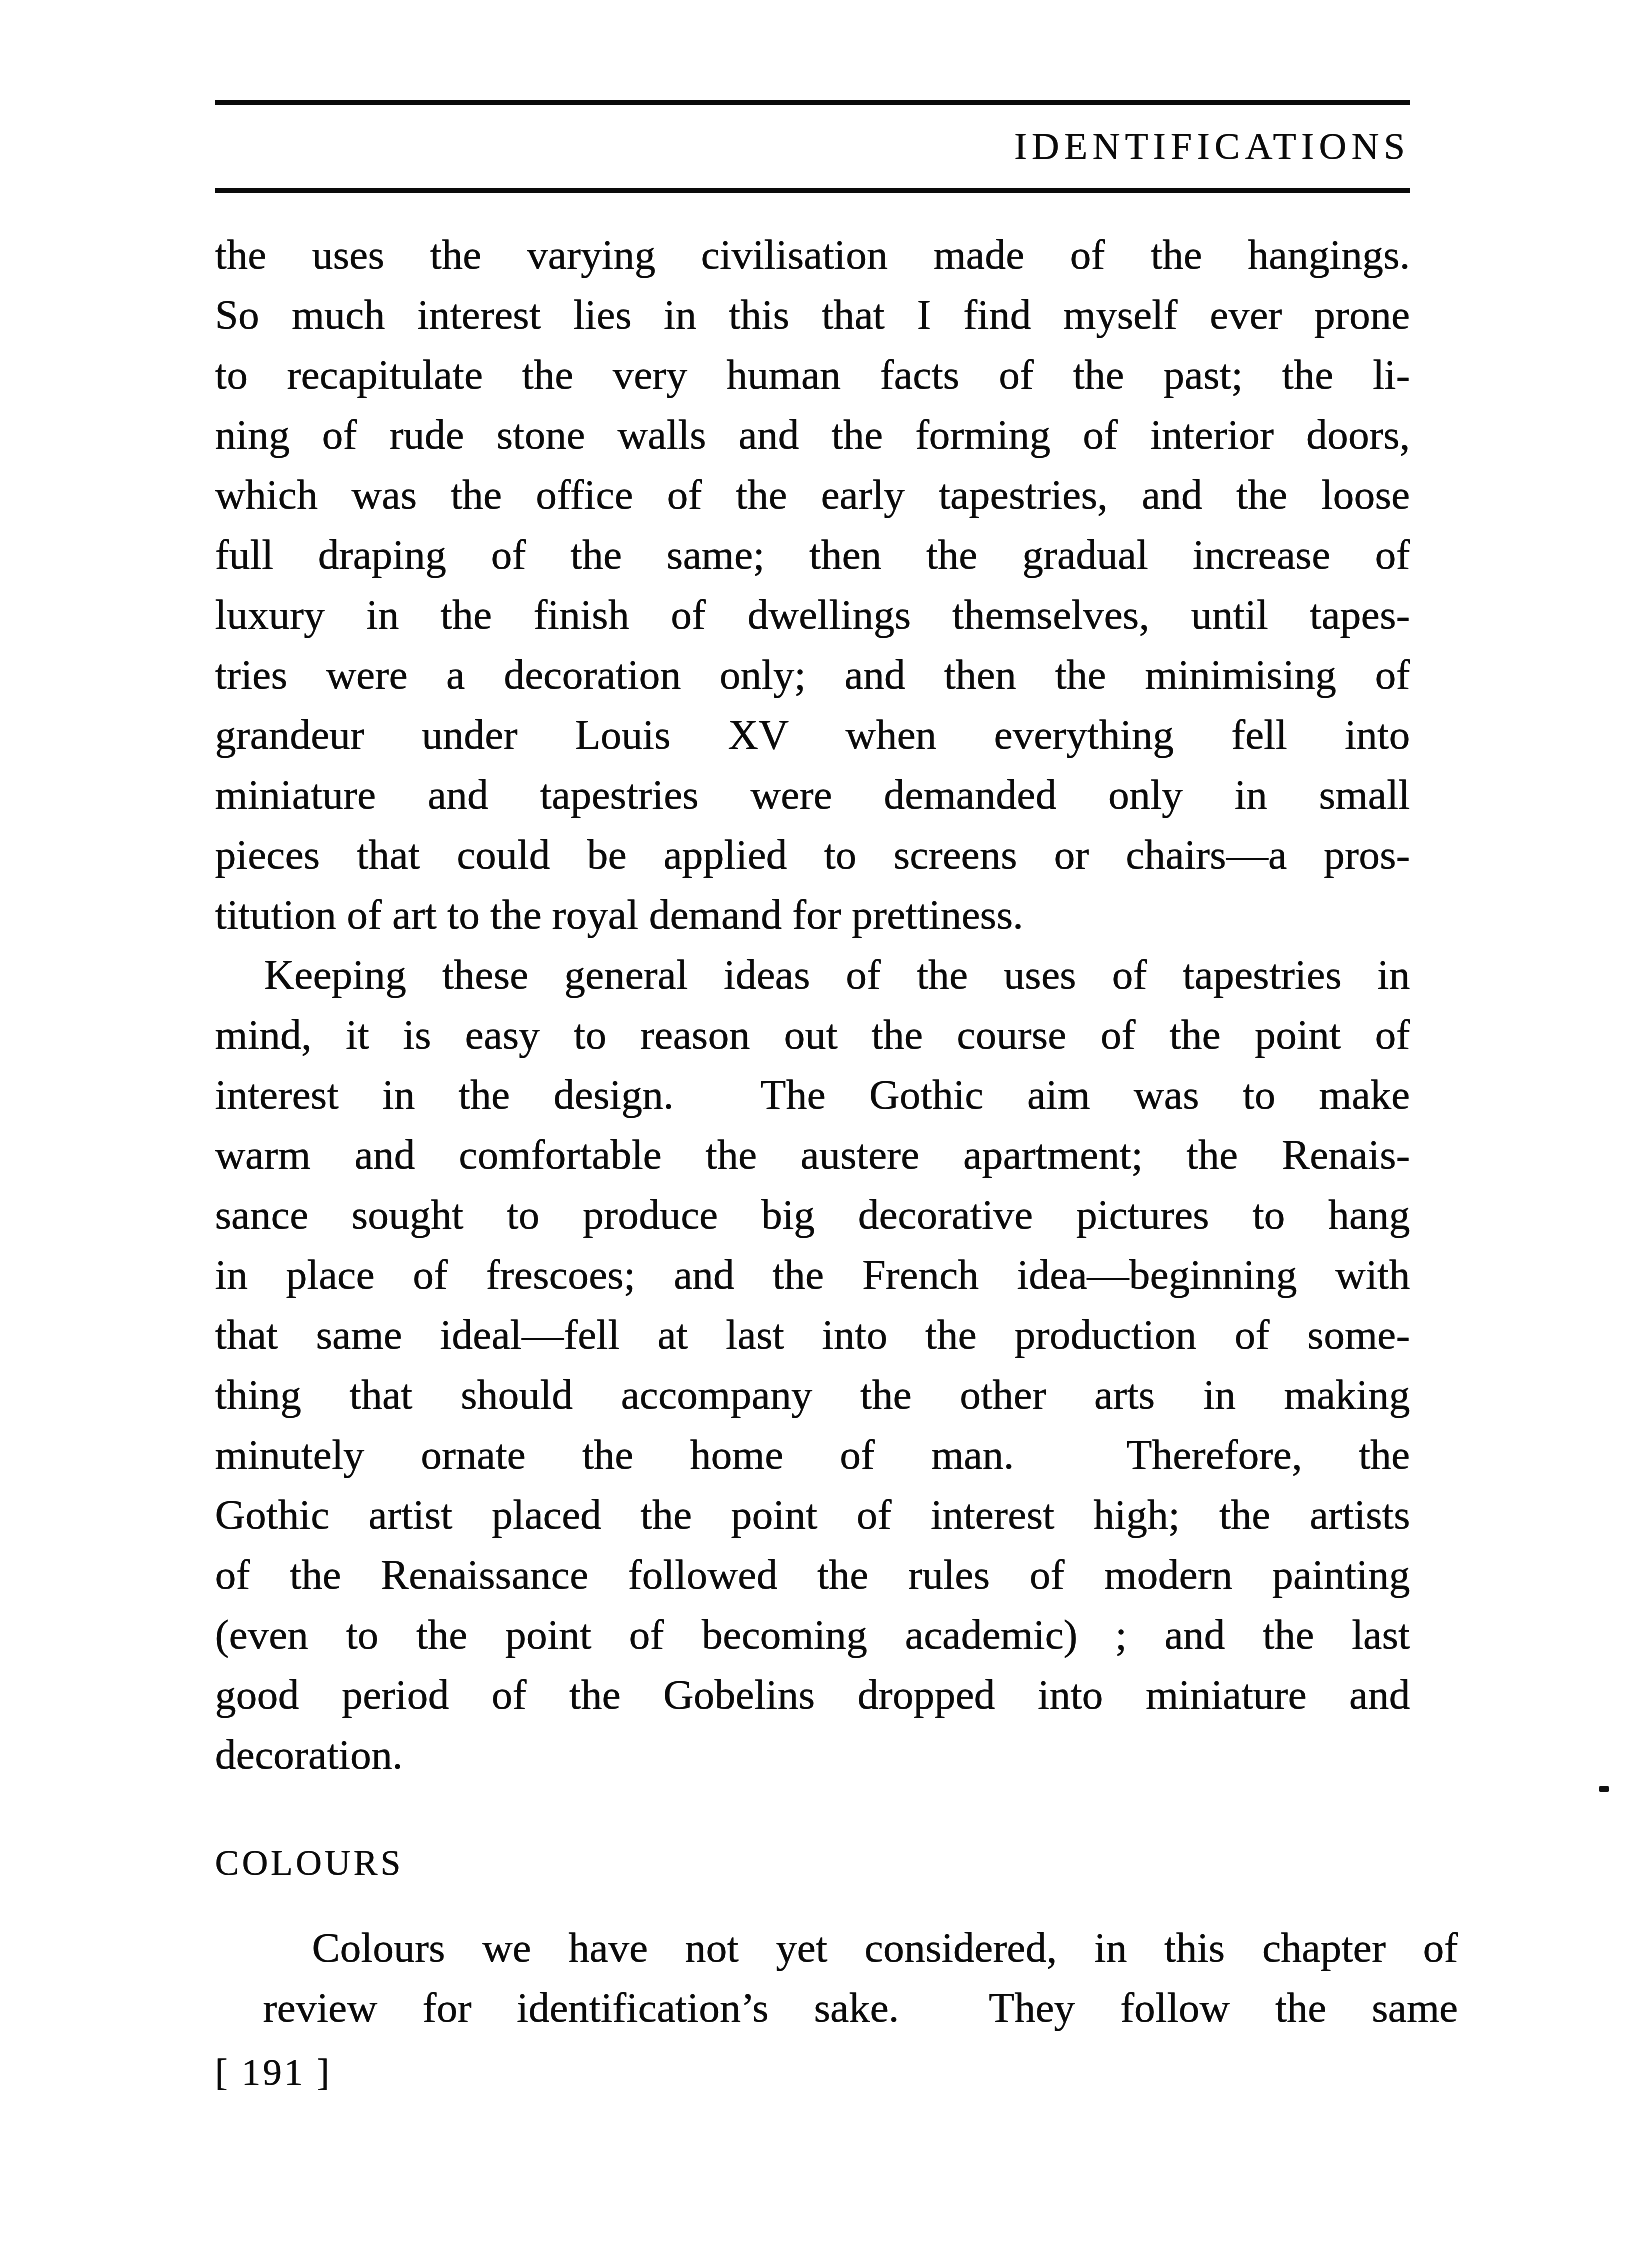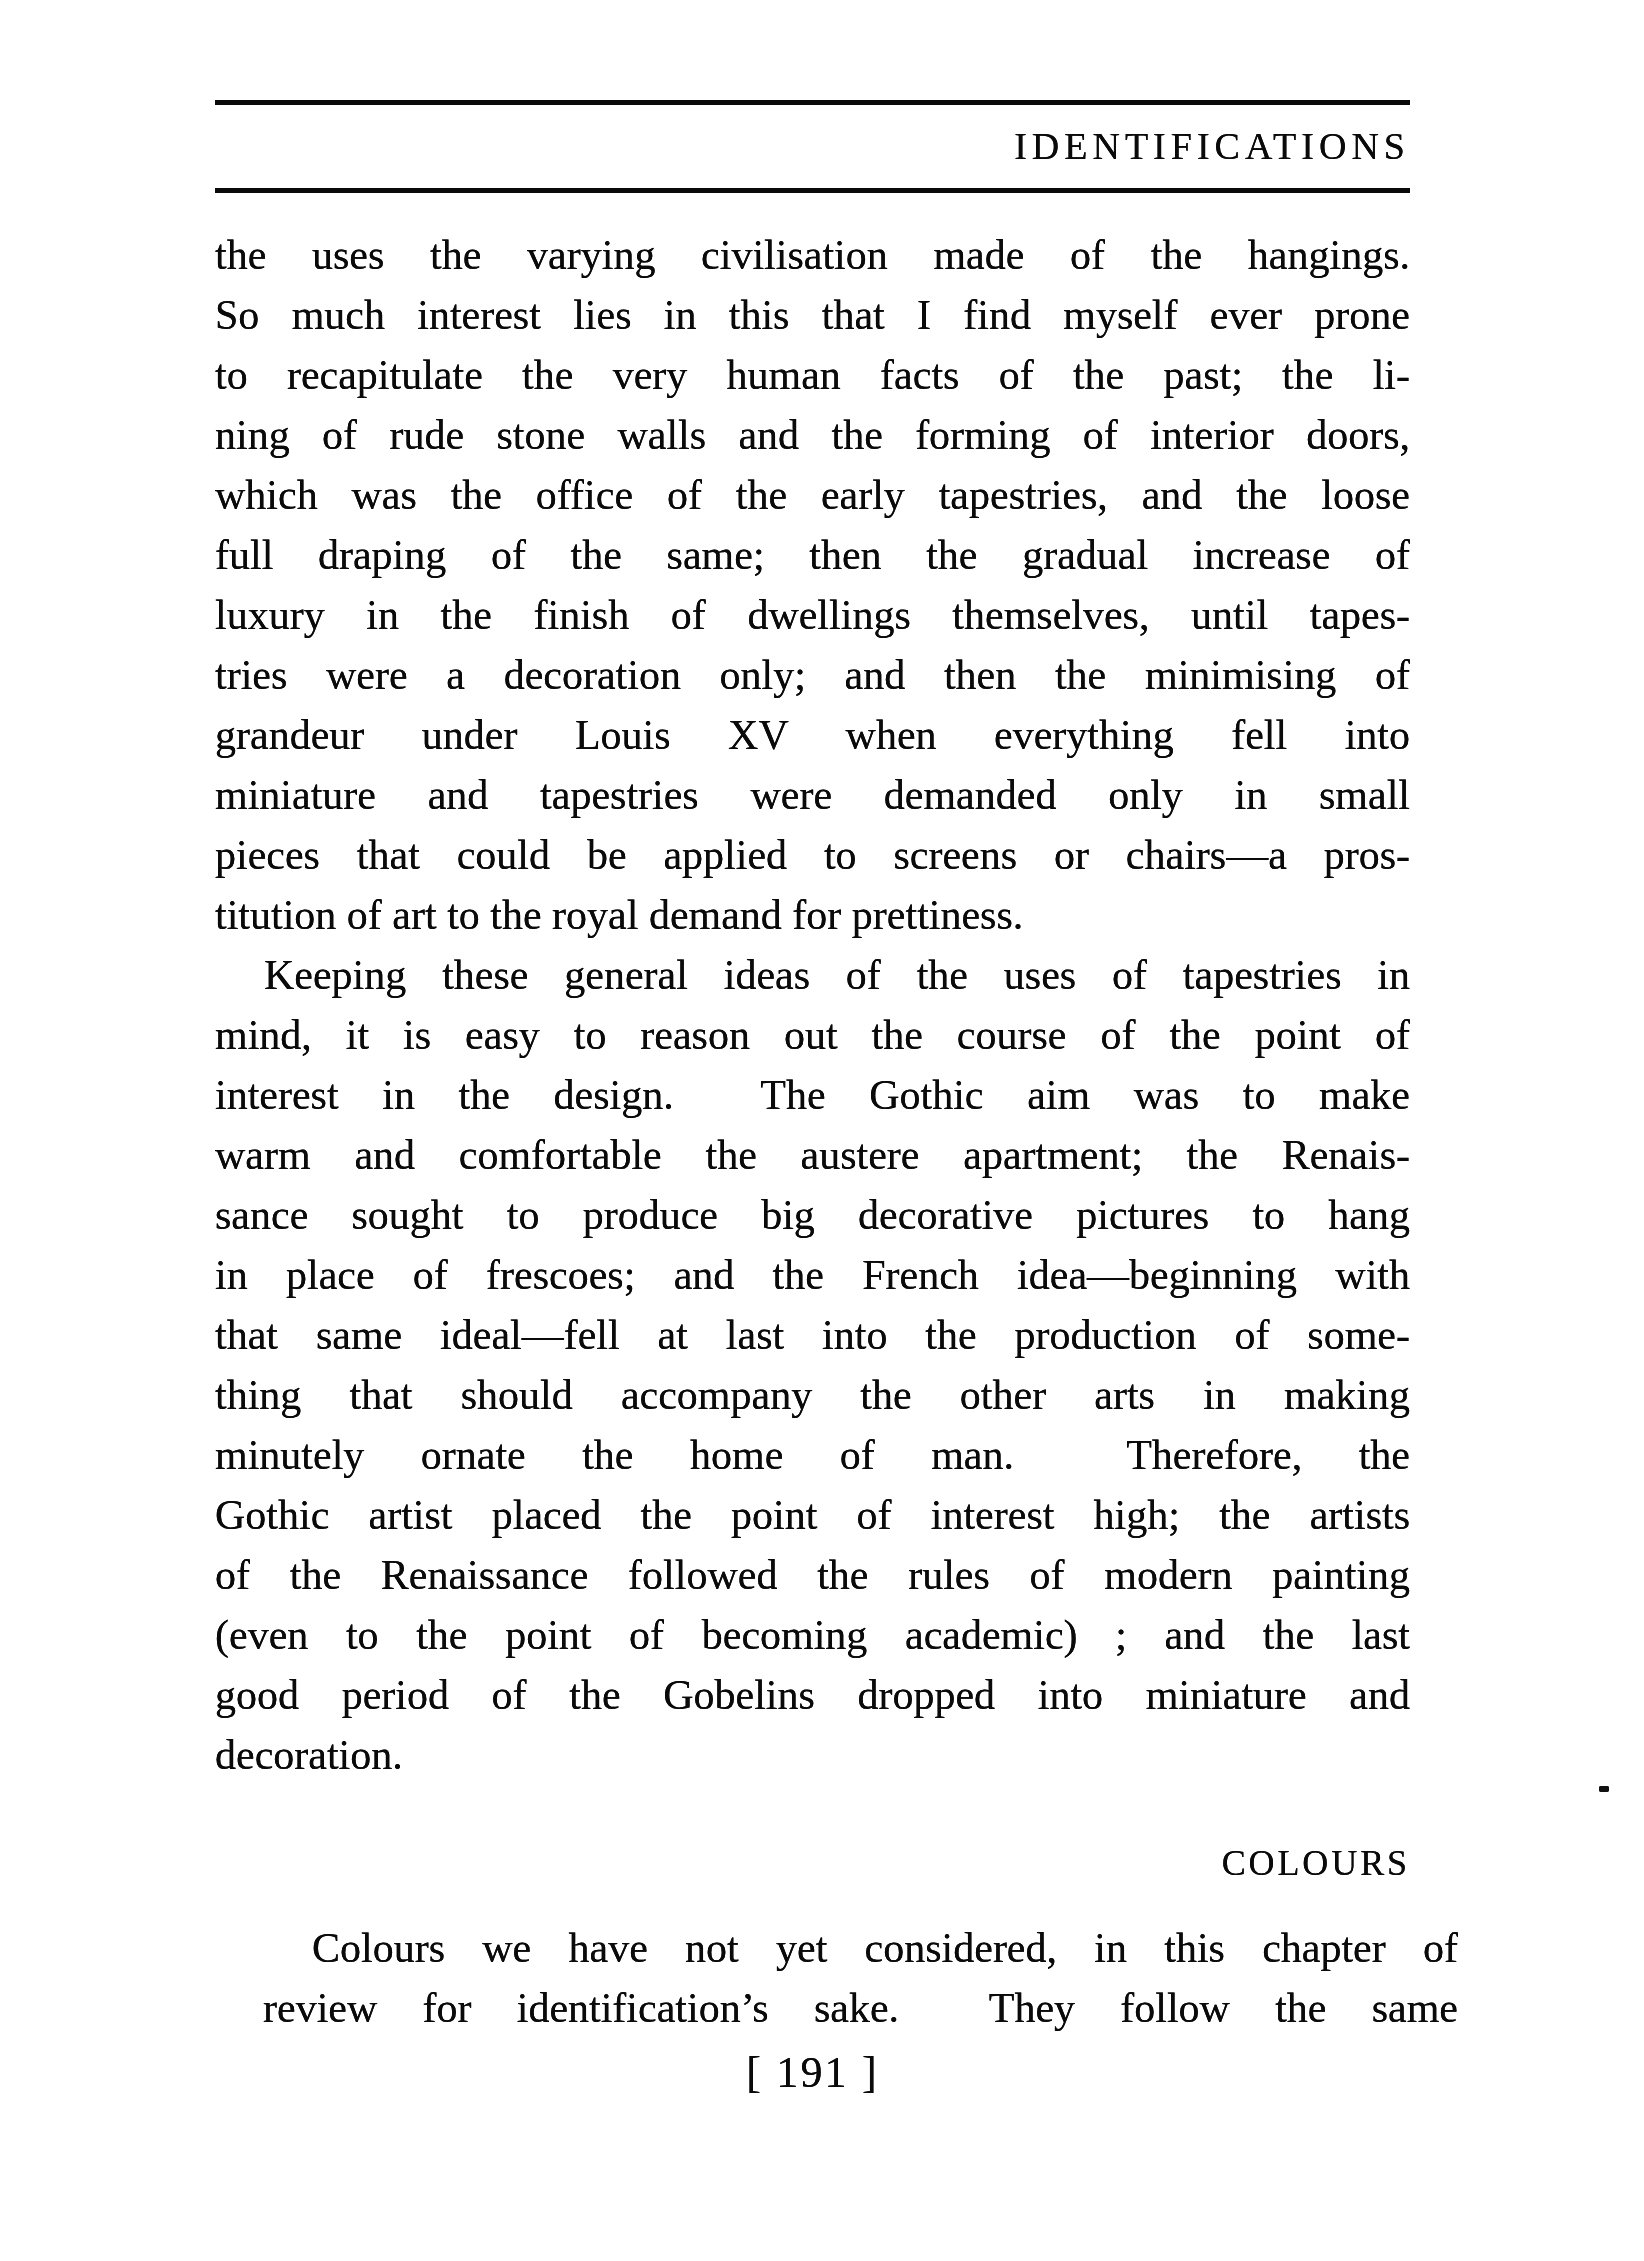--- a/index.html
+++ b/index.html
@@ -55,43 +55,42 @@
     text-align-last: left;
   }
   .line.indent {
     text-indent: 49px;
   }
   .section-heading {
     position: absolute;
     left: 215px;
     top: 1842px;
     width: 1195px;
-    text-align: right;
+    text-align: left;
     font-size: 36px;
     letter-spacing: 2.9px;
     line-height: 43px;
     text-shadow: 0 0 0.4px #0a0a0a;
   }
   .para3 {
     position: absolute;
     left: 215px;
     top: 1918px;
     width: 1195px;
     font-size: 42px;
     line-height: 60px;
     text-shadow: 0 0 0.4px #0a0a0a;
     margin-left: 48px;
   }
   .page-number {
     position: absolute;
     left: 215px;
     top: 2047px;
     width: 1195px;
-    text-align: center;
-    font-size: 44px;
+    font-size: 38px;
     letter-spacing: 2.2px;
     line-height: 51px;
     text-shadow: 0 0 0.4px #0a0a0a;
   }
   .speck {
     position: absolute;
     left: 1599px;
     top: 1786px;
     width: 10px;
     height: 5.8px;

